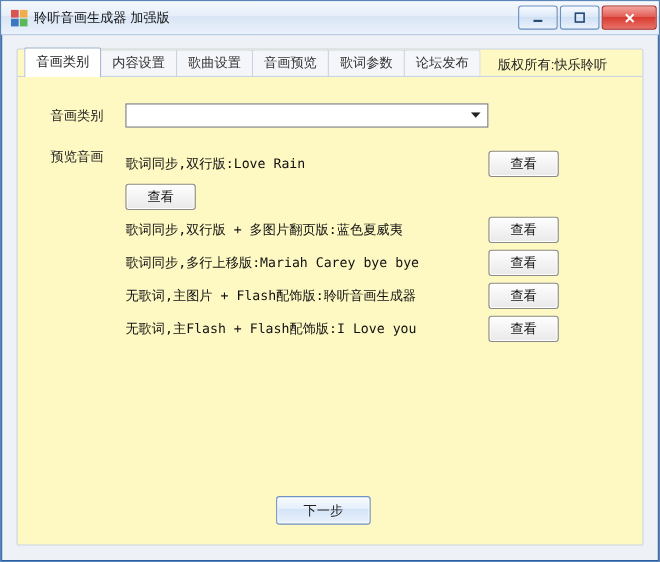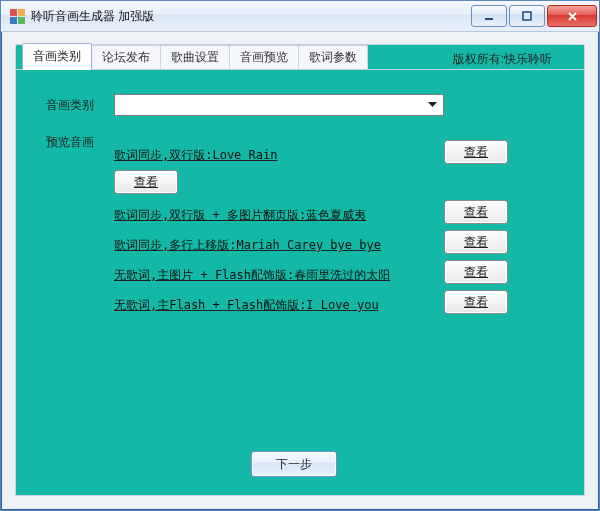--- a/index.html
+++ b/index.html
@@ -8,34 +8,34 @@
   .titlebar .app-icon{width:16px;height:16px;margin-right:6px;display:flex;flex-wrap:wrap;}
   .app-icon span{width:7px;height:7px;margin:0.5px;}
   .ai-r{background:#d9534f}.ai-y{background:#f0ad4e}.ai-b{background:#3b78c4}.ai-g{background:#5cb85c}
   .titlebar .title-text{flex:0 0 auto;font-size:12px;color:#111;}
   .titlebar .spacer{flex:1 1 auto;}
   .win-btns{display:flex;gap:2px;}
   .win-btn{width:34px;height:20px;border:1px solid #6a8fbf;border-radius:3px;background:linear-gradient(#f7fbff,#dde9f8 45%,#cfe0f4 46%,#eaf2fc);display:flex;align-items:center;justify-content:center;color:#274b77;cursor:default;}
   .win-btn.close{width:48px;background:linear-gradient(#f3a49e,#e26058 45%,#d8382d 46%,#e87169);border-color:#b0281f;color:#fff;}
   .win-btn svg{display:block}
   .client{flex:1;padding:12px 14px 14px 14px;box-sizing:border-box;}
-  .panel{height:100%;border:1px solid #c9d4e3;background:#14b8a6;border-radius:2px;position:relative;box-sizing:border-box;}
+  .panel{height:100%;border:1px solid #c9d4e3;background:#fef9c3;border-radius:2px;position:relative;box-sizing:border-box;}
   .tabs-row{display:flex;align-items:flex-end;height:26px;position:relative;top:0;margin:-1px 0 0 6px;}
   .tab{padding:4px 10px 5px;border:1px solid #9fb2cc;border-bottom:none;background:#fff;margin-right:-1px;font-size:12px;color:#222;border-top-left-radius:2px;border-top-right-radius:2px;cursor:default;}
   .tab.inactive{background:#f4f6fa;color:#333;border-color:#c9d4e3;margin-top:2px;padding-top:3px;padding-bottom:4px;}
   .tab.active{position:relative;z-index:2;}
   .copyright{position:absolute;right:32px;top:6px;font-size:12px;color:#222;}
   .tab-body{border-top:1px solid #c9d4e3;margin-top:-1px;padding:24px 18px 12px 30px;height:calc(100% - 26px);box-sizing:border-box;position:relative;}
   .row{display:flex;align-items:center;margin-bottom:18px;}
   .lbl{width:68px;flex:0 0 68px;color:#222;}
   .combo{flex:0 0 330px;height:22px;border:1px solid #7a7a7a;background:#fff;position:relative;box-sizing:border-box;}
   .combo .arrow{position:absolute;right:2px;top:2px;width:17px;height:16px;display:flex;align-items:center;justify-content:center;}
   .list-area{display:flex;}
   .list-col{flex:1;}
-  .item-row{display:flex;align-items:flex-end;height:30px;text-decoration:underline;}
+  .item-row{display:flex;align-items:center;height:30px;}
   .item-text{flex:0 0 330px;font-family:"SimSun","NSimSun",monospace;font-size:12px;color:#111;white-space:nowrap;overflow:hidden;}
   .btn{min-width:62px;height:22px;border:1px solid #8a8a8a;background:linear-gradient(#fefefe,#e9e9e9);border-radius:3px;font-size:12px;color:#111;display:flex;align-items:center;justify-content:center;cursor:default;box-shadow:0 0 0 1px #fff inset;}
   .next-wrap{position:absolute;left:0;right:12px;bottom:16px;display:flex;justify-content:center;}
   .next-btn{min-width:84px;height:24px;border:1px solid #6f93c4;background:linear-gradient(#f7fbff,#e4eefb 45%,#d4e4f7 46%,#eaf2fc);border-radius:3px;font-size:12px;display:flex;align-items:center;justify-content:center;cursor:default;box-shadow:0 0 0 1px #fff inset;}
 </style>
 </head>
 <body>
 
 <div class="window">
   <div class="titlebar">
@@ -64,24 +64,25 @@
           </svg>
       </div>
     </div>
   </div>
 
   <div class="client">
     <div class="panel">
 
       <div class="tabs-row">
         <div class="tab active">音画类别</div>
-        <div class="tab inactive">论坛发布</div>
+        <div class="tab inactive">内容设置</div>
         <div class="tab inactive">歌曲设置</div>
         <div class="tab inactive">音画预览</div>
         <div class="tab inactive">歌词参数</div>
+        <div class="tab inactive">论坛发布</div>
       </div>
       <div class="copyright">版权所有:快乐聆听</div>
 
       <div class="tab-body">
 
         <div class="row">
           <div class="lbl">音画类别</div>
           <div class="combo">
             <span></span>
             <div class="arrow">
@@ -105,21 +106,21 @@
             </div>
             <div class="item-row">
               <div class="item-text">歌词同步,双行版 + 多图片翻页版:蓝色夏威夷</div>
               <div class="btn">查看</div>
             </div>
             <div class="item-row">
               <div class="item-text">歌词同步,多行上移版:Mariah Carey bye bye</div>
               <div class="btn">查看</div>
             </div>
             <div class="item-row">
-              <div class="item-text">无歌词,主图片 + Flash配饰版:春雨里洗过的太阳</div>
+              <div class="item-text">无歌词,主图片 + Flash配饰版:聆听音画生成器</div>
               <div class="btn">查看</div>
             </div>
             <div class="item-row">
               <div class="item-text">无歌词,主Flash + Flash配饰版:I Love you</div>
               <div class="btn">查看</div>
             </div>
 
           </div>
         </div>
 

